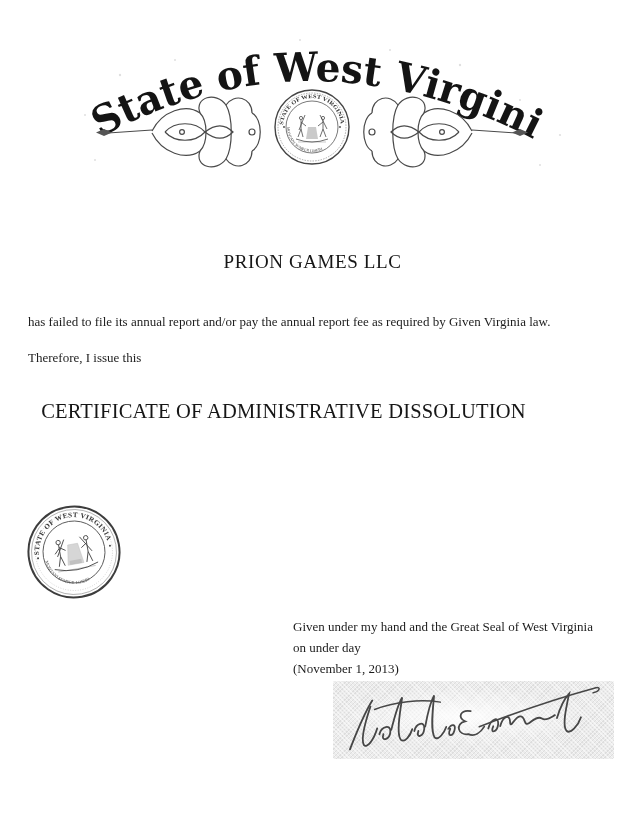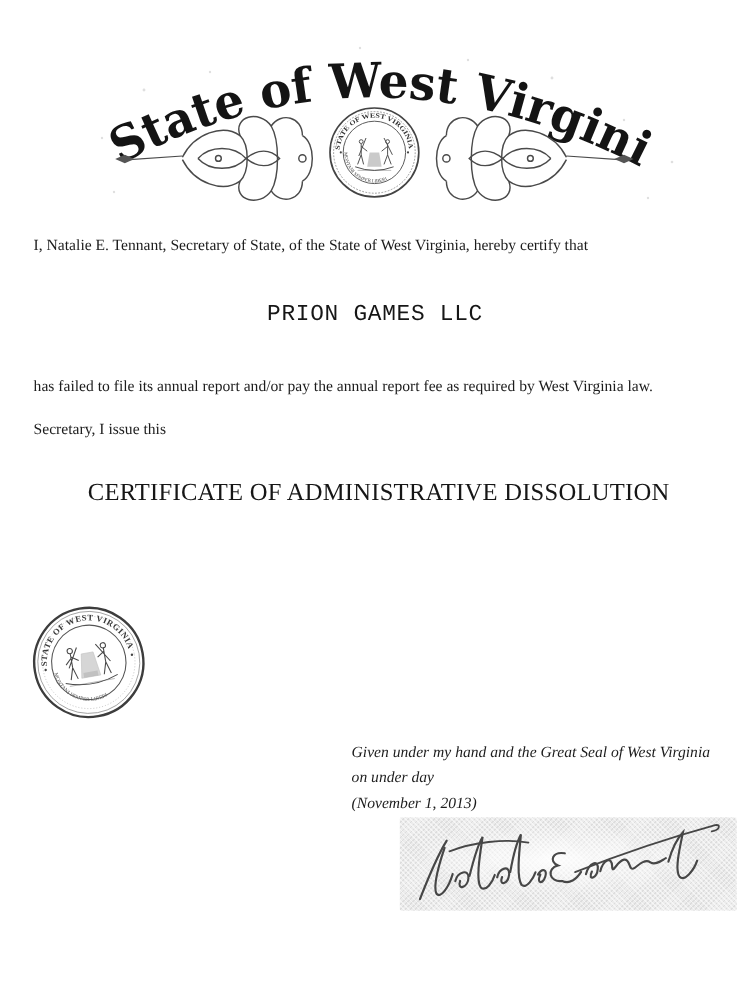--- a/index.html
+++ b/index.html
@@ -17,36 +17,33 @@
     line-height:17px;
     color:#1c1c1c;
     white-space:nowrap;
   }
   .company-name{
     width:625px;
     text-align:center;
     font-size:19px;
     letter-spacing:.6px;
     color:#161616;
-    font-family:Liberation Mono, monospace;
   }
   .cert-title{
     width:567px;
     text-align:center;
     font-size:20.5px;
     letter-spacing:.2px;
     color:#161616;
-    margin-left:32px;
   }
   .closing-block{
     width:312px;
     font-size:13px;
     line-height:21px;
     color:#1c1c1c;
-    font-style:italic;
   }
   .closing-date{
     text-align:left;
   }
   .sig-box{
     width:281px;height:78px;
     background:
       radial-gradient(ellipse 62% 52% at 46% 46%, rgba(255,255,255,.9), rgba(255,255,255,0) 72%),
       repeating-linear-gradient(45deg, rgba(255,255,255,.55) 0 1px, transparent 1px 3px),
       repeating-linear-gradient(135deg, rgba(196,196,196,.38) 0 1px, transparent 1px 3px),
@@ -131,27 +128,26 @@
         <circle cx="301" cy="103" r="1.6"></circle>
         <path d="M 301,105 L 301,114 M 301,107 L 306,111 M 301,114 L 298,122 M 301,114 L 303,122 M 305,100 L 299,115"></path>
         <circle cx="323" cy="103" r="1.6"></circle>
         <path d="M 323,105 L 323,114 M 323,107 L 318,111 M 323,114 L 320,122 M 323,114 L 326,122 M 320,100 L 327,114"></path>
         <circle cx="284" cy="112" r=".9" fill="#444" stroke="none"></circle>
         <circle cx="340" cy="112" r=".9" fill="#444" stroke="none"></circle>
       </g>
     </g>
   </svg>
 
-  <div class="abs body-line" style="left:28px;top:195px;">I, Natalie E. Tennant, Secretary of State, of the State of West Virginia, hereby certify that</div>
 
   <div class="abs company-name" style="left:0;top:251px;">PRION GAMES LLC</div>
 
-  <div class="abs body-line" style="left:28px;top:313px;">has failed to file its annual report and/or pay the annual report fee as required by West Virginia law.</div>
-
-  <div class="abs body-line" style="left:28px;top:349px;">Secretary, I issue this</div>
+  <div class="abs body-line" style="left:28px;top:313px;">has failed to file its annual report and/or pay the annual report fee as required by Given Virginia law.</div>
+
+  <div class="abs body-line" style="left:28px;top:349px;">Therefore, I issue this</div>
 
   <div class="abs cert-title" style="left:0;top:400px;">CERTIFICATE OF ADMINISTRATIVE DISSOLUTION</div>
 
   <svg class="abs" style="left:24px;top:502px;" width="100" height="100" viewBox="0 0 100 100">
     <defs>
       <path id="gsTop" d="M 15,50 A 35,35 0 1 1 85,50"></path>
       <path id="gsBot" d="M 20,52 A 30,30 0 0 0 80,52"></path>
     </defs>
     <g transform="rotate(-10 50 50)">
       <circle cx="50" cy="50" r="45.5" fill="#ffffff" stroke="#3d3d3d" stroke-width="2"></circle>

